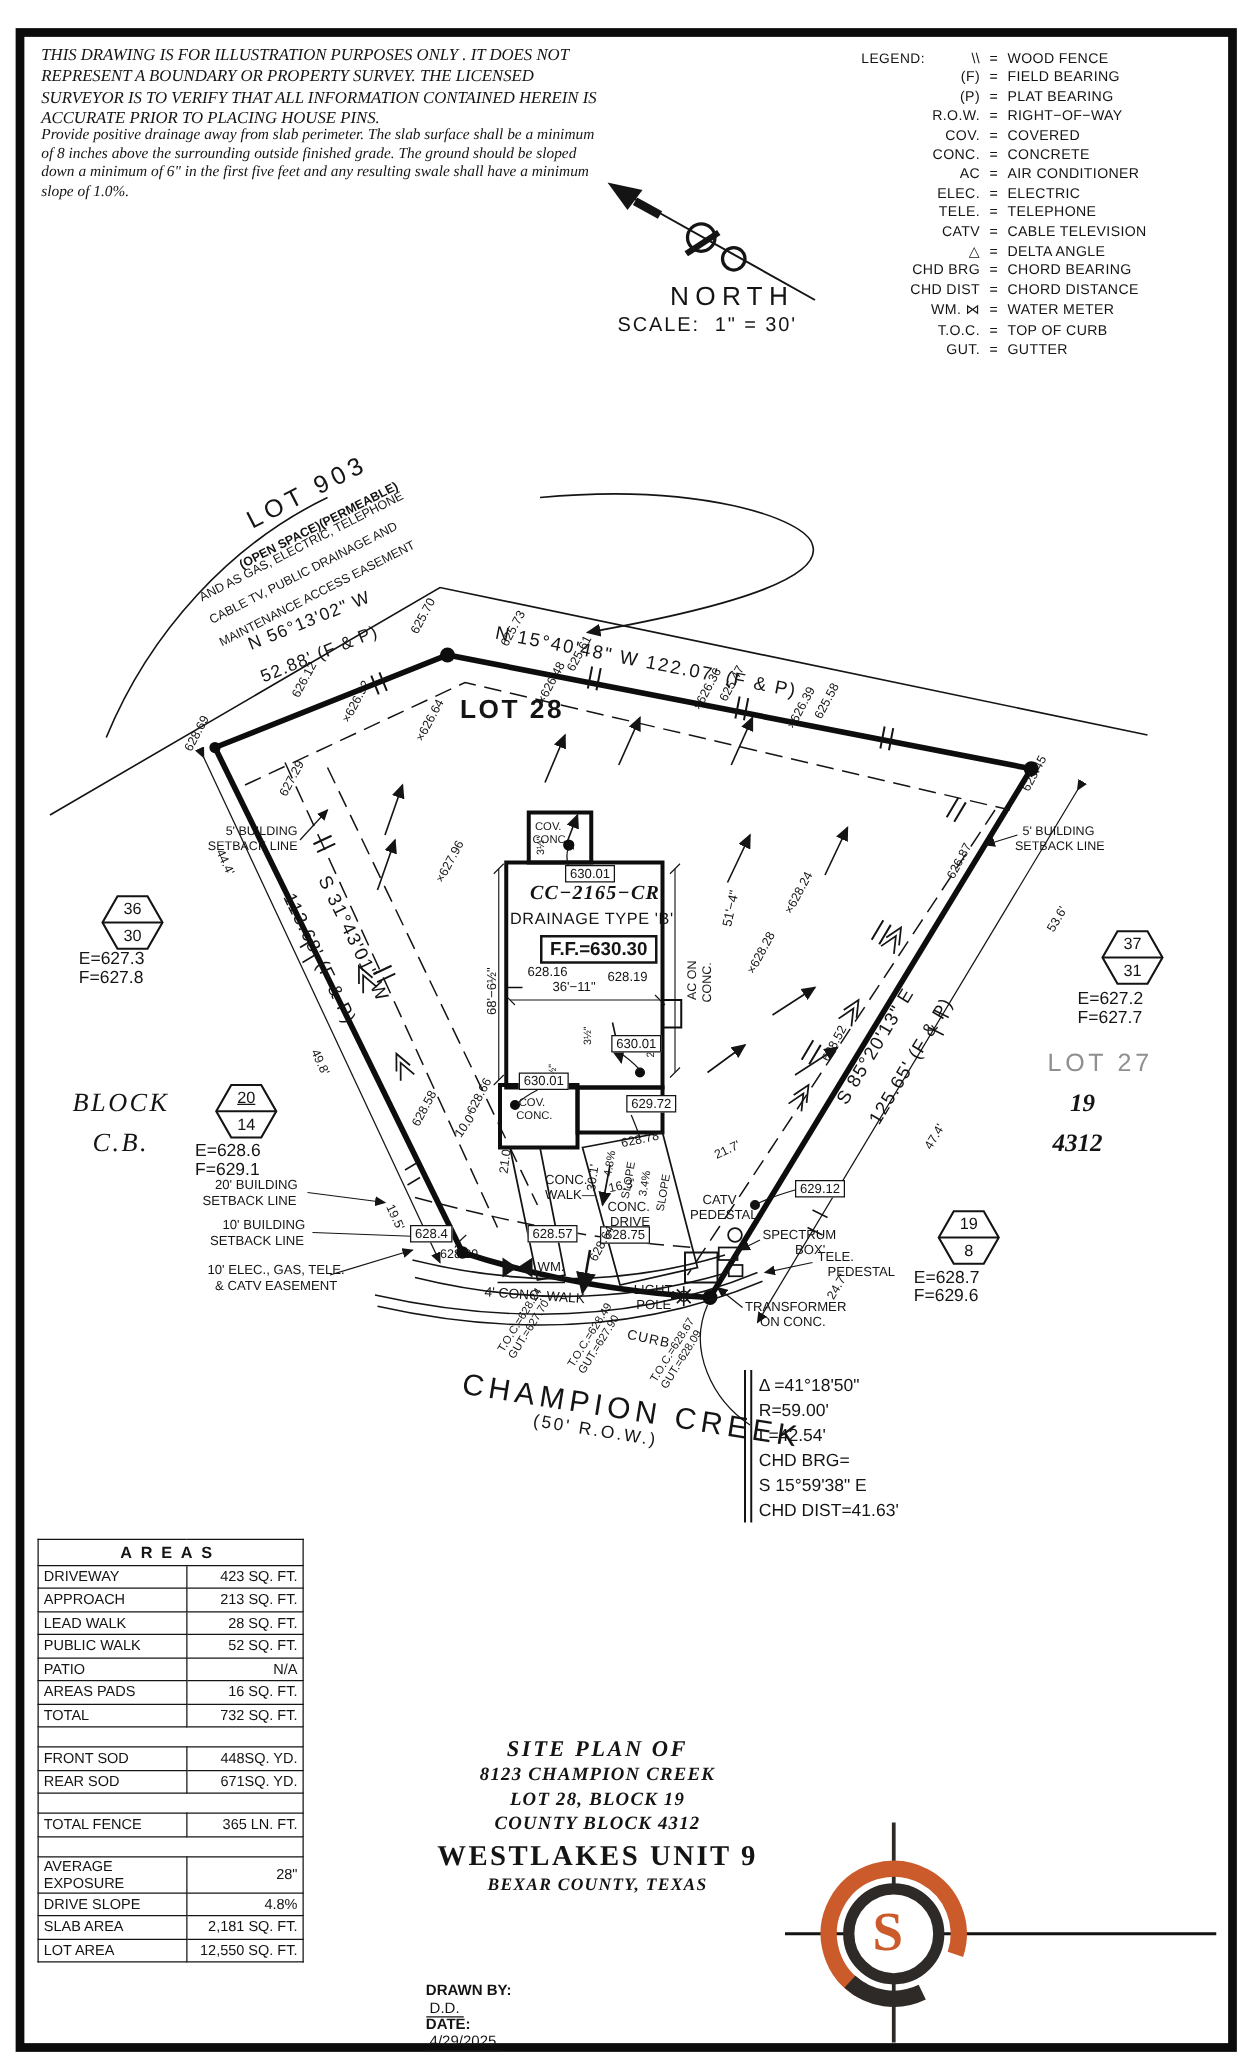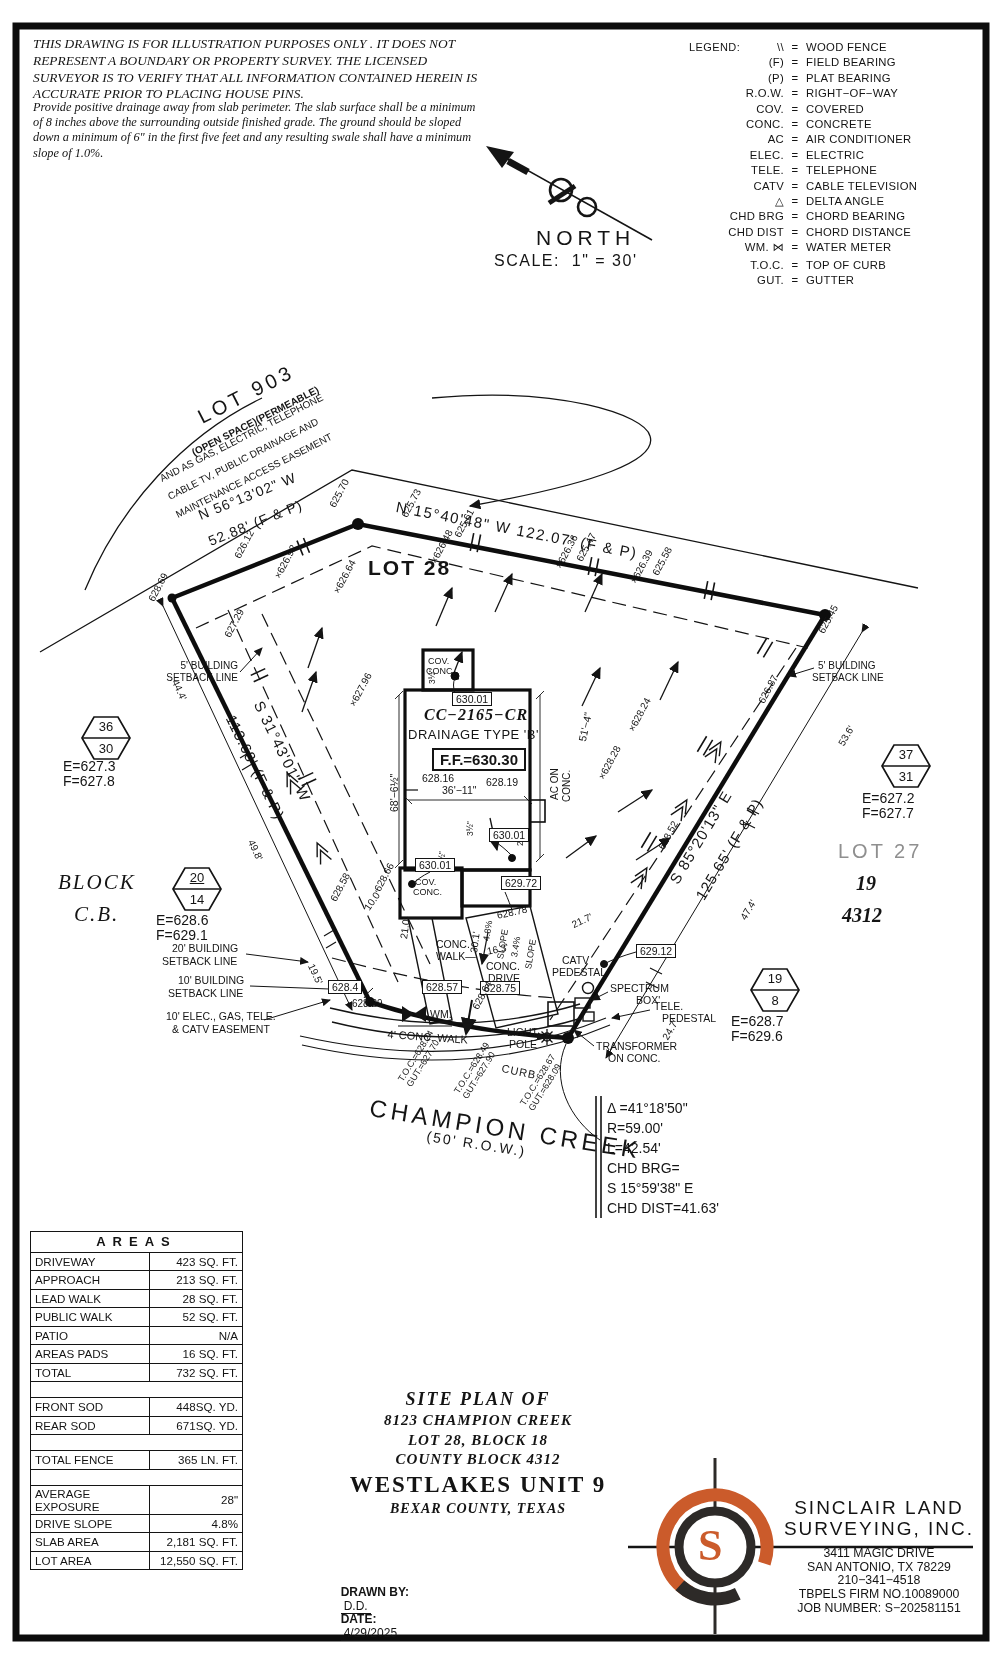--- a/index.html
+++ b/index.html
@@ -575,36 +575,27 @@
   <tr>
           <td>LOT AREA</td>
           <td class="v">12,550 SQ. FT.</td>
         </tr>
 </tbody>
     </table>
 
 <div class="tb">
   <div style="font-size:18px;letter-spacing:2px;">SITE PLAN OF</div>
   <div style="font-size:15px;letter-spacing:1px;">8123 CHAMPION CREEK</div>
-  <div style="font-size:15px;letter-spacing:1px;">LOT 28, BLOCK 18</div>
+  <div style="font-size:15px;letter-spacing:1px;">LOT 28, BLOCK 19</div>
   <div style="font-size:15px;letter-spacing:1px;">COUNTY BLOCK 4312</div>
   <div style="font-size:23px;font-style:normal;letter-spacing:2px;">WESTLAKES UNIT 9</div>
   <div style="font-size:14px;letter-spacing:1px;">BEXAR COUNTY, TEXAS</div>
 </div>
 <div class="lbl s12" style="left:334px;top:1572px;">
   <span style="font-weight:bold;">DRAWN BY:</span>
   <span class="u">D.D.</span>&nbsp;&nbsp;
   <span style="font-weight:bold;">DATE:</span>
   <span class="u">4/29/2025</span>
 </div>
 
 <div class="lbl" style="left:698px;top:1524px;font-size:44px;font-weight:bold;color:#cb5b2b;font-family:'Liberation Serif',serif;line-height:1;">S</div>
-<div style="position:absolute;left:770px;top:1498px;width:218px;text-align:center;">
-  <div style="font-size:19px;letter-spacing:2px;line-height:1.1;">SINCLAIR LAND</div>
-  <div style="font-size:19px;letter-spacing:2px;line-height:1.1;margin-bottom:7px;">SURVEYING, INC.</div>
-  <div class="addr">3411 MAGIC DRIVE</div>
-  <div class="addr">SAN ANTONIO, TX 78229</div>
-  <div class="addr">210−341−4518</div>
-  <div class="addr">TBPELS FIRM NO.10089000</div>
-  <div class="addr">JOB NUMBER: S−202581151</div>
+
 </div>
 
-</div>
-
 </body></html>

